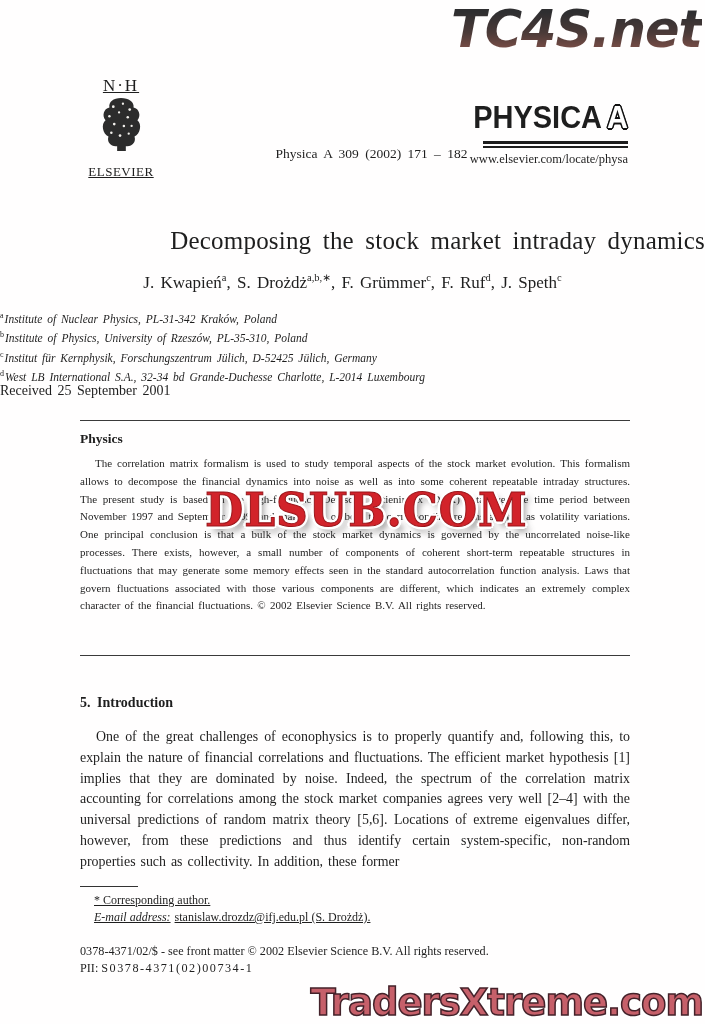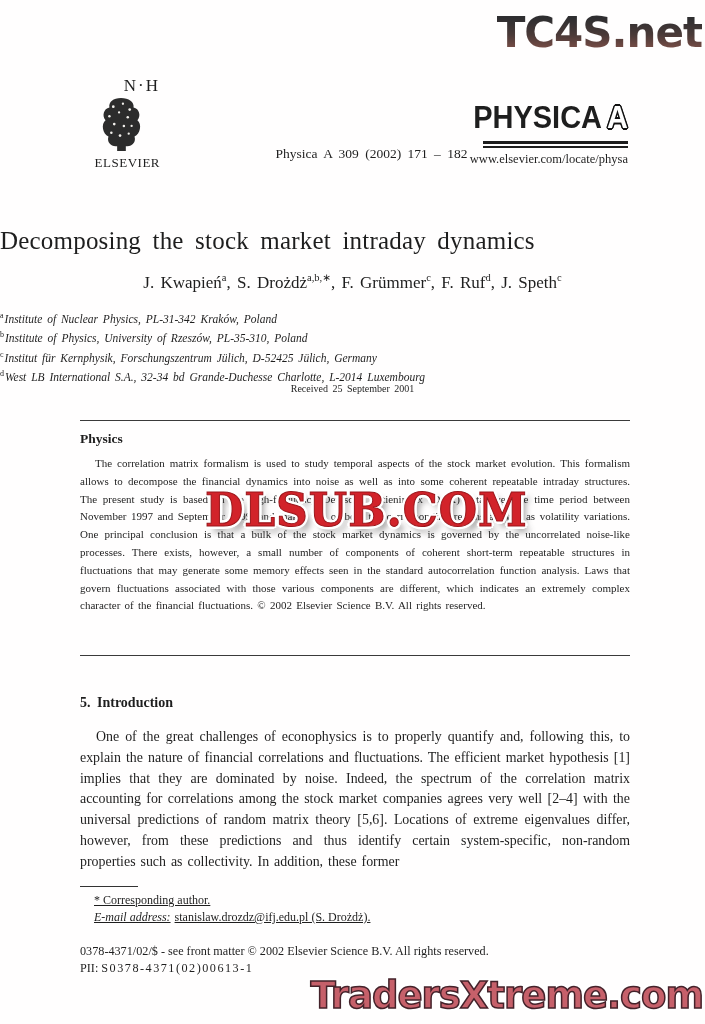--- a/index.html
+++ b/index.html
@@ -5,53 +5,54 @@
   * { margin:0; padding:0; box-sizing:border-box; }
   html,body { background:#ffffff; }
   .page {
     position:relative; width:705px; height:1024px; margin:0 auto;
     background:#fffefe; color:#1e1e1e; overflow:hidden;
     font-family:"Liberation Serif", serif;
   }
 
   
   .wm-top {
-    position:absolute; top:8px; right:3px;
+    position:absolute; top:0; right:3px;
     font-family:"DejaVu Sans", sans-serif; font-weight:bold;
-    font-size:42px; letter-spacing:-1px;
+    font-size:51px; letter-spacing:-1px;
     background:linear-gradient(180deg,#2e2e30 20%,#4a3a38 55%,#84524a 90%);
     -webkit-background-clip:text; background-clip:text; color:transparent;
     filter:blur(.3px);
+    font-style:italic;
   }
   .wm-mid {
     position:absolute; top:484px; left:205px;
     font-family:"DejaVu Serif", serif; font-weight:bold;
     font-size:44px; letter-spacing:1px; color:#d2232a;
     -webkit-text-stroke:1px #99151a;
     text-shadow:
       -3px 0 0 #fff, 3px 0 0 #fff, 0 -3px 0 #fff, 0 3px 0 #fff,
       -2px -2px 0 #fff, 2px -2px 0 #fff, -2px 2px 0 #fff, 2px 2px 0 #fff,
       5px 6px 6px rgba(60,60,60,.45);
     transform:scaleY(1.06);
   }
   .wm-bottom {
-    position:absolute; bottom:7px; right:2px;
+    position:absolute; bottom:0px; right:2px;
     font-family:"DejaVu Sans", sans-serif; font-weight:bold;
     font-size:37px; letter-spacing:-1px; color:#c6606a;
     -webkit-text-stroke:1.5px #44222a;
     text-shadow:
       -3px 0 0 #fff, 3px 0 0 #fff, 0 -3px 0 #fff, 0 3px 0 #fff,
       -2px -2px 0 #fff, 2px -2px 0 #fff, -2px 2px 0 #fff, 2px 2px 0 #fff;
   }
 
   
-  .pub-logo { position:absolute; left:82px; top:76px; width:78px; text-align:right; }
+  .pub-logo { position:absolute; left:82px; top:76px; width:78px; text-align:center;text-decoration:underline; }
   .pub-logo .nh { font-size:17px; letter-spacing:2px; }
   .pub-logo svg { display:block; margin:1px auto 0; }
-  .pub-logo .elsevier { font-size:13px; letter-spacing:.5px; margin-top:2px; }
+  .pub-logo .elsevier { font-size:13px; letter-spacing:.5px; margin-top:11px; }
 
   .journal-ref {
     position:absolute; top:146px; left:0; width:100%;
     text-align:center; font-size:13.5px; word-spacing:3px;margin-left:19px;
   }
 
   .journal-logo { position:absolute; top:100px; right:77px; width:220px; text-align:right; }
   .physica {
     font-family:"Liberation Sans", sans-serif; font-weight:bold;
     font-size:29px; letter-spacing:0; transform:scaleY(1.08); transform-origin:right top;
@@ -60,30 +61,30 @@
   .physica .outline-a {
     color:#fff; margin-left:5px;
     text-shadow:-1.5px 0 #111, 1.5px 0 #111, 0 -1.5px #111, 0 1.5px #111,
                 -1px -1px #111, 1px -1px #111, -1px 1px #111, 1px 1px #111;
   }
   .double-rule { margin:8px 0 0 auto; width:145px; height:7px;
     border-top:3px solid #1d1d1d; border-bottom:2px solid #1d1d1d; }
   .website { font-size:12.5px; margin-top:4px; }
 
   
-  .title { position:absolute; top:227px; left:0; width:100%; text-align:left;
+  .title { position:absolute; top:227px; left:0; width:100%; text-align:right;
     font-size:25px; word-spacing:5px; letter-spacing:.2px; }
   .authors { position:absolute; top:271px; left:0; width:100%; text-align:center;
     font-size:17px; word-spacing:2px; }
   .authors sup { font-size:10.5px; }
   .affiliations { position:absolute; top:308px; left:0; width:100%; text-align:left;
     font-style:italic; font-size:11.5px; line-height:15.6px; word-spacing:2px; }
   .affiliations sup { font-size:8px; font-style:normal; margin-right:1px; }
-  .received { position:absolute; top:383px; left:0; width:100%; text-align:center;
-    font-size:10px; word-spacing:2px; }
+  .received { position:absolute; top:383px; left:0; width:100%; text-align:left;
+    font-size:14px; word-spacing:2px; }
 
   .rule { position:absolute; left:80px; right:75px; border-top:1.5px solid #3a3a3a; }
   .rule-1 { top:420px; }
   .rule-2 { top:655px; }
 
   .abstract-head { position:absolute; top:431px; left:80px;
     font-weight:bold; font-size:13.5px; }
   .abstract-text { position:absolute; top:455px; left:80px; width:550px;
     font-size:11px; line-height:17.8px; text-align:justify; text-indent:15px;
     word-spacing:1.5px; }
@@ -167,18 +168,18 @@
     <div class="fn-line">* Corresponding author.</div>
     <div class="fn-line">
       <span class="fn-email-label">E-mail address:</span><span>stanislaw.drozdz@ifj.edu.pl (S. Drożdż).</span>
     </div>
   </div>
 
   <div class="footer">
     <div>0378-4371/02/$ - see front matter © 2002 Elsevier Science B.V. All rights reserved.</div>
     <div>
       <span>PII:</span>
-      <span class="pii-value">S0378-4371(02)00613-1</span>
+      <span class="pii-value">S0378-4371(02)00734-1</span>
     </div>
   </div>
 
   <div class="wm-bottom">TradersXtreme.com</div>
 </div>
 
 </body></html>

